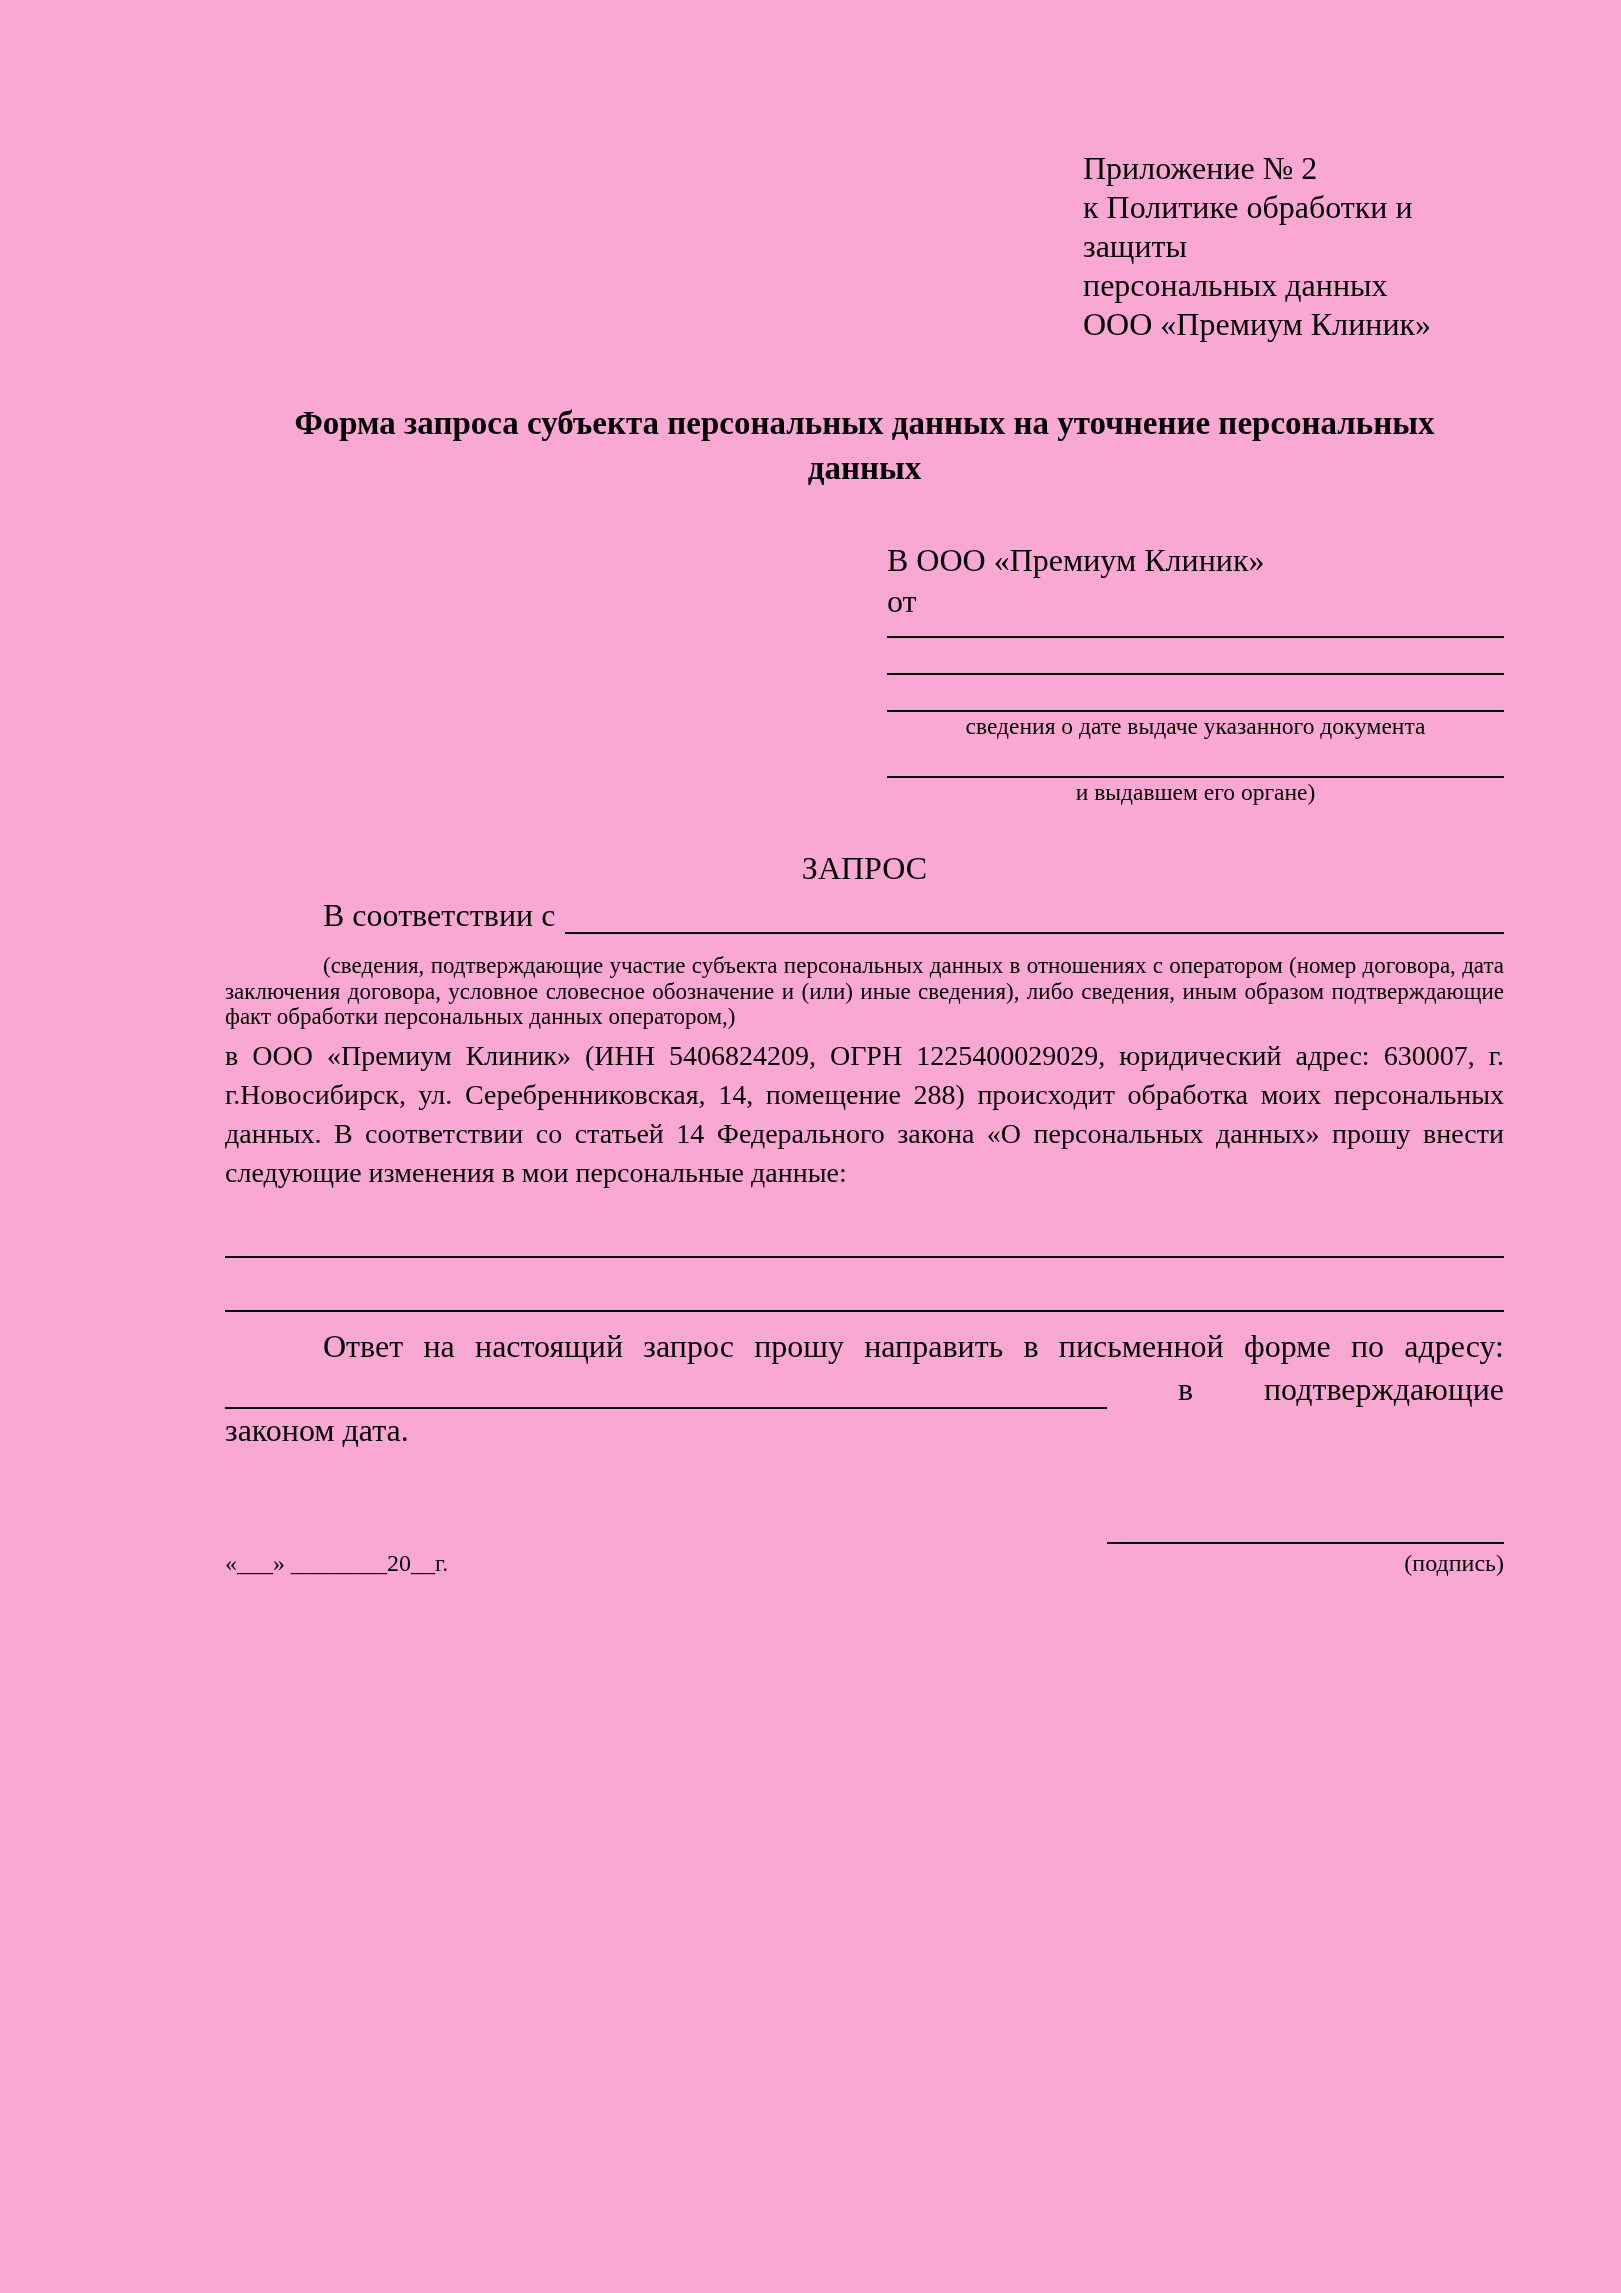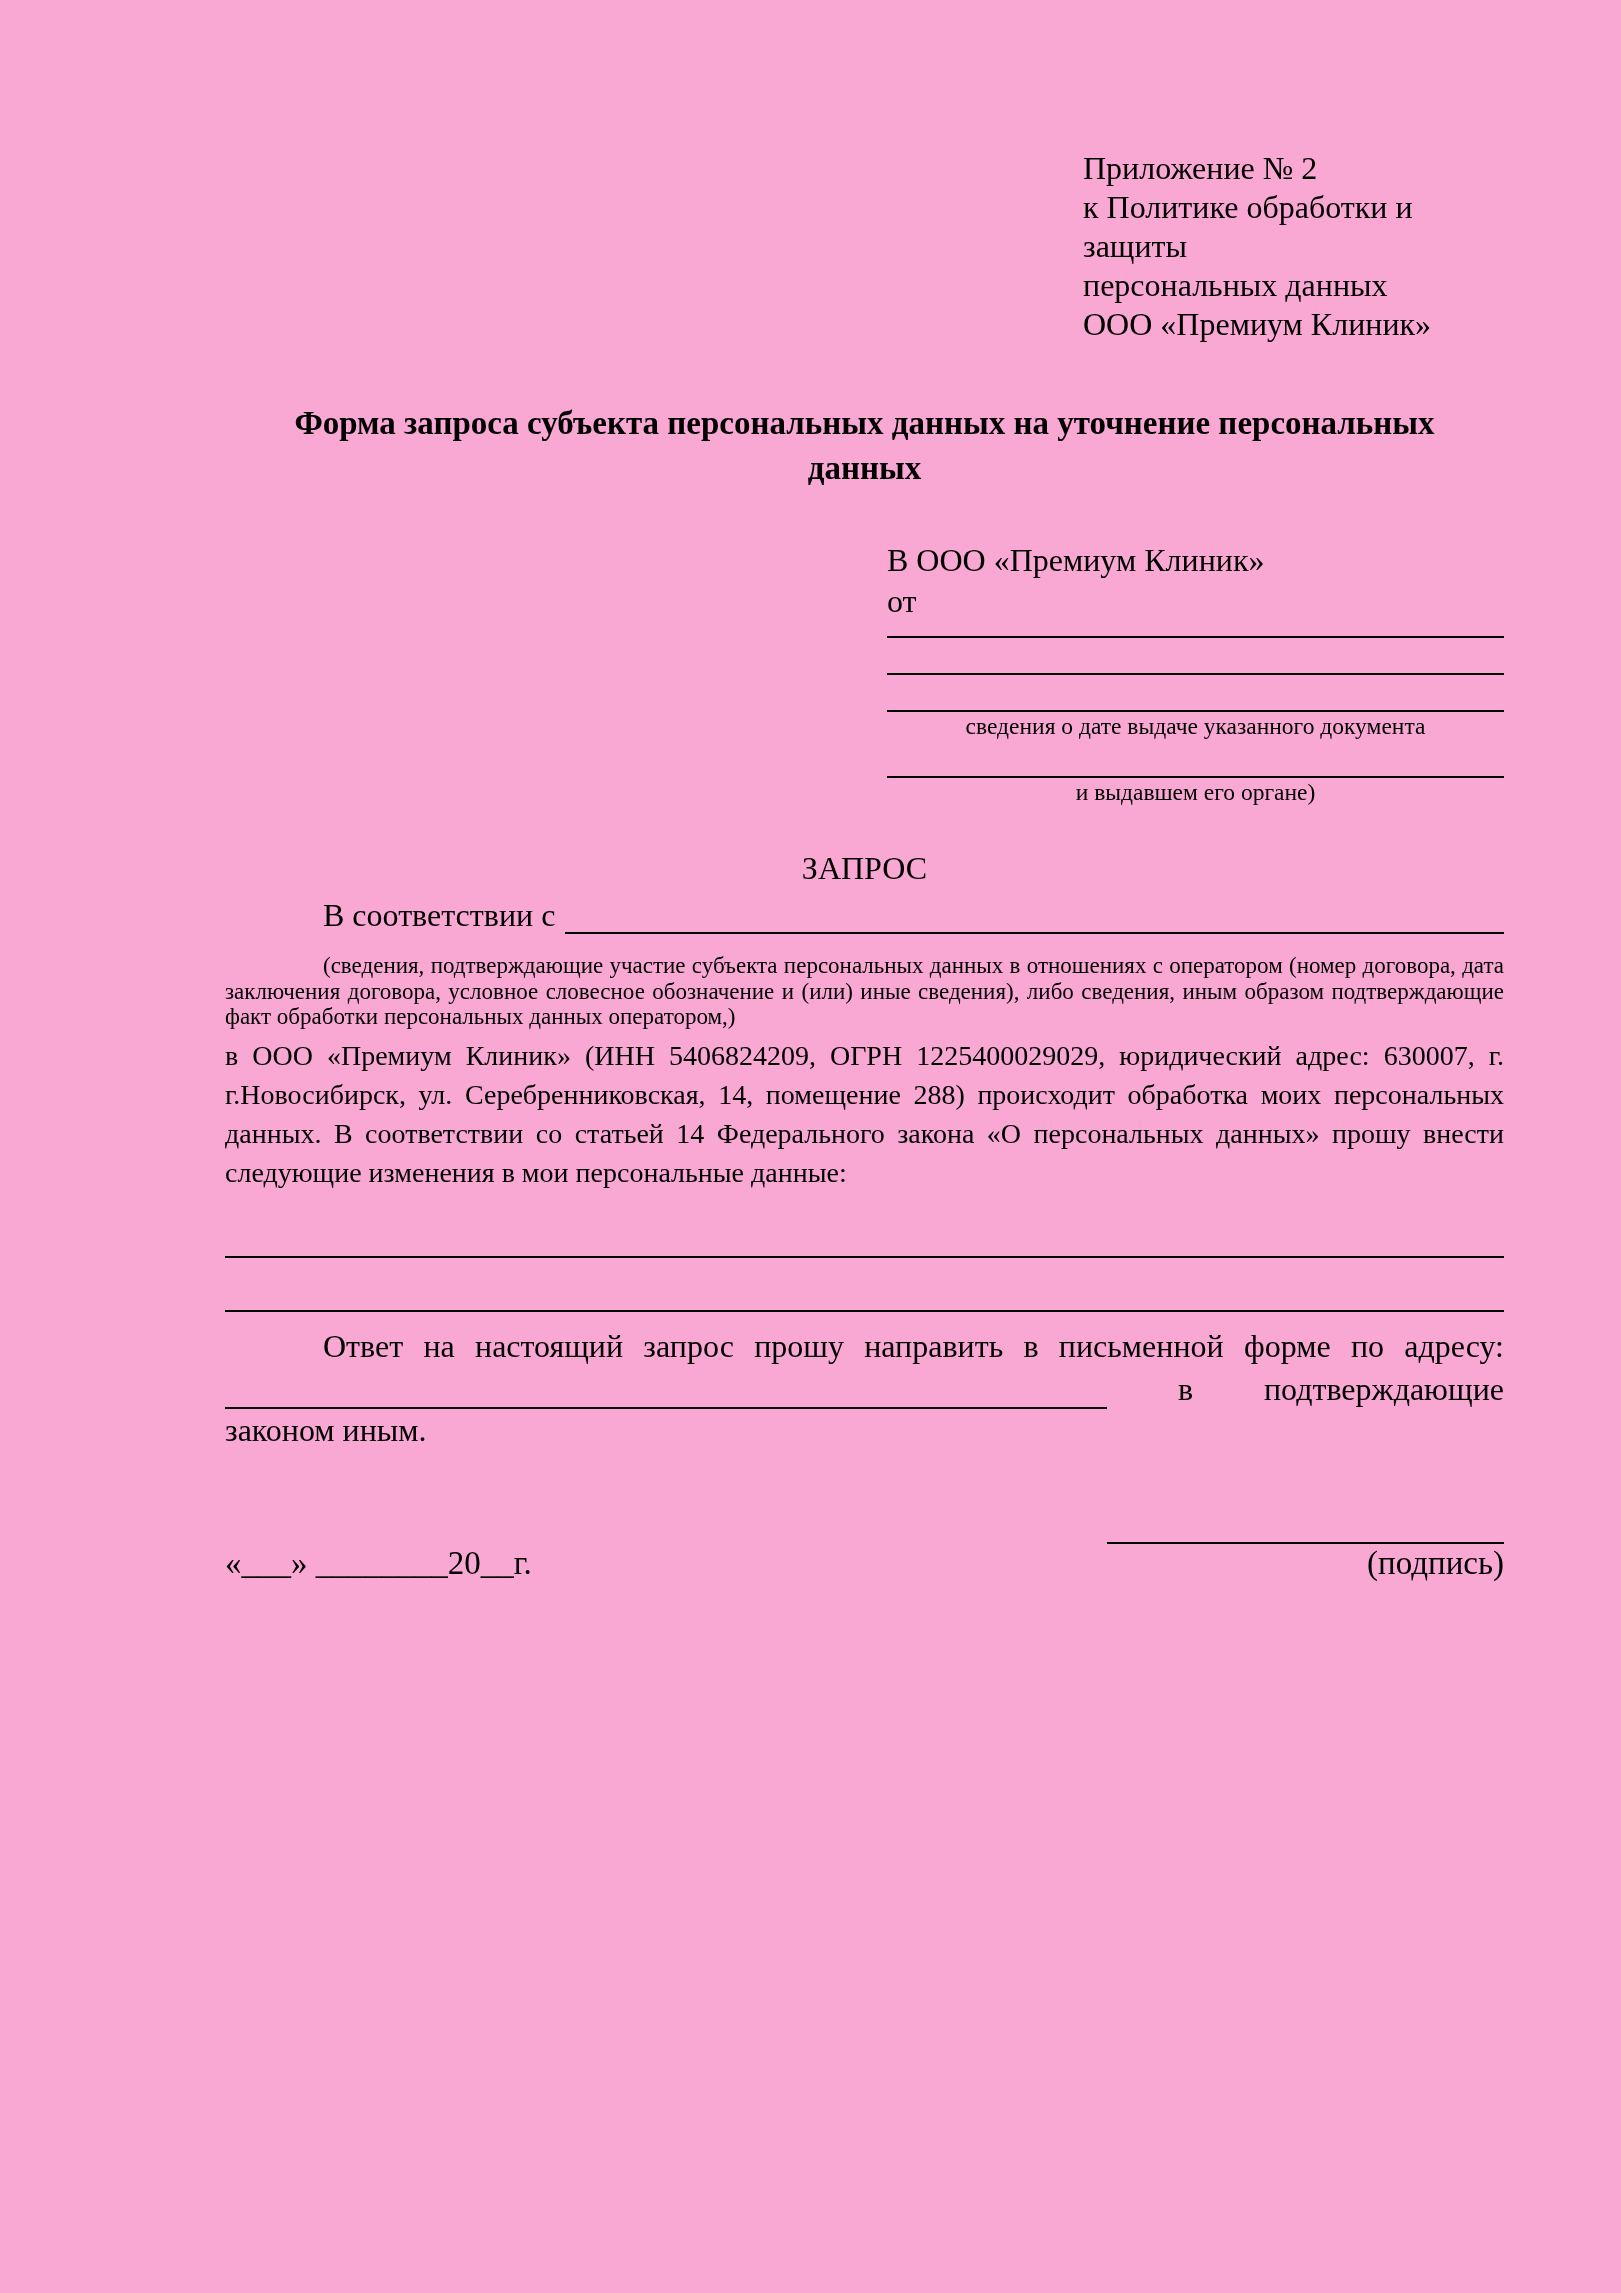--- a/index.html
+++ b/index.html
@@ -126,21 +126,21 @@
   .resp-line3 {
     font-size: 32px;
     line-height: 43px;
   }
 
   .signature-row {
     margin-top: 61px;
     display: flex;
     justify-content: space-between;
     align-items: flex-end;
-    font-size: 33px;
+    font-size: 24px;
     line-height: 39px;
   }
   .sig-right {
     display: flex;
     align-items: flex-end;
     flex-direction: column;
   }
   .sig-underline {
     width: 397px;
     height: 29px;
@@ -190,21 +190,21 @@
 
     <div class="blank-line gap-top"></div>
     <div class="blank-line"></div>
 
     <div class="resp-line1">Ответ на настоящий запрос прошу направить в письменной форме по адресу:</div>
     <div class="resp-line2">
       <div class="resp-underline"></div>
       <span>в</span>
       <span>подтверждающие</span>
     </div>
-    <div class="resp-line3">законом иным.</div>
+    <div class="resp-line3">законом дата.</div>
 
     <div class="signature-row">
       <span>«___» ________20__г.</span>
       <span class="sig-right">
         <span class="sig-underline"></span>
         <span>(подпись)</span>
       </span>
     </div>
 
   </div>

